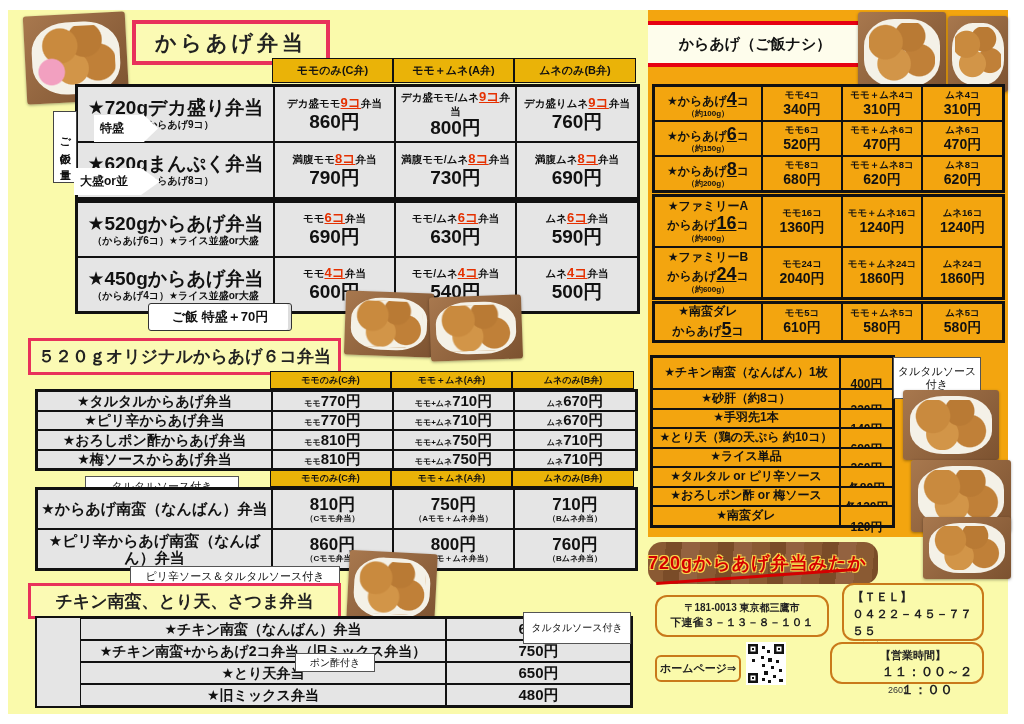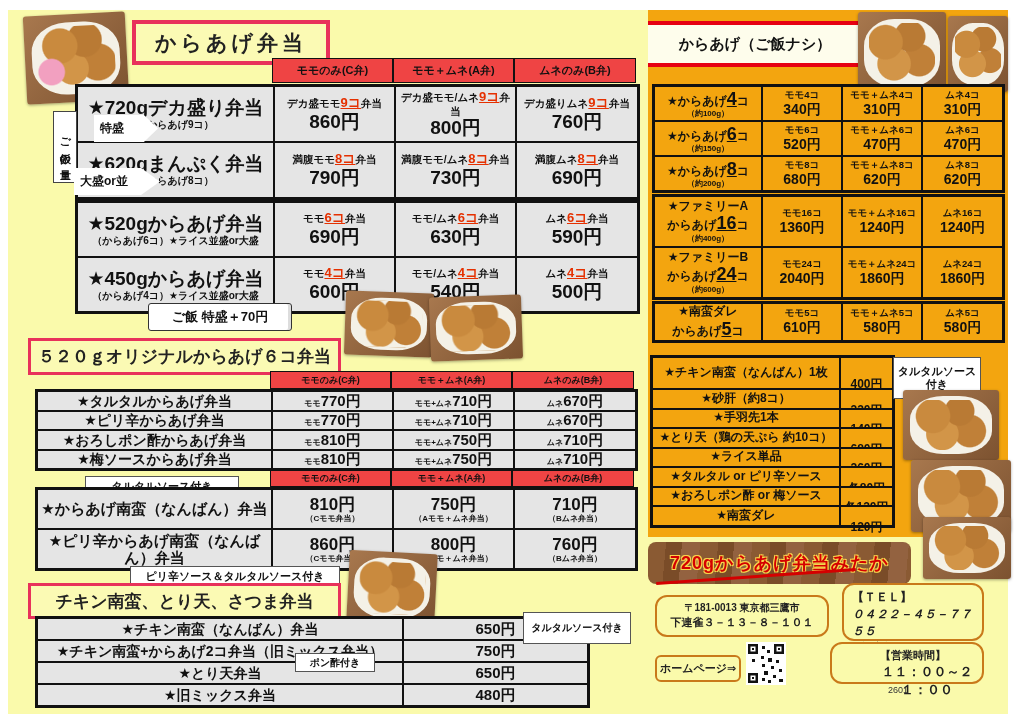--- a/index.html
+++ b/index.html
@@ -23,21 +23,21 @@
   .photo.p1 .blobs{background:
     radial-gradient(circle at 18% 70%, #f2a0c0 0 16%, transparent 18%),
     radial-gradient(circle at 30% 30%, #c98a3e 0 24%, transparent 26%),
     radial-gradient(circle at 62% 22%, #b97a34 0 24%, transparent 26%),
     radial-gradient(circle at 45% 66%, #d29548 0 26%, transparent 28%),
     radial-gradient(circle at 78% 58%, #c08038 0 25%, transparent 27%);}
 
   
   .hdr3{display:grid;}
   .hdr3 .hc{border:1.5px solid #111;display:flex;align-items:center;justify-content:center;
-            font-weight:bold;background:#ef4444;}
+            font-weight:bold;background:#eab308;}
   .grp{border:2.5px solid #111;display:grid;background:#e5e5e5;}
   .cell{border:1px solid #111;display:flex;flex-direction:column;align-items:center;justify-content:center;
         text-align:center;line-height:1.15;}
   .namecell{font-weight:bold;}
   .sub{font-size:9px;font-weight:bold;}
   .rednum{color:#e53000;font-weight:bold;text-decoration:underline;}
   .price{font-weight:bold;}
 
   
   #mainhdr{left:272px;top:58px;width:364px;grid-template-columns:121px 121px 122px;height:25px;font-size:11px;}
@@ -56,61 +56,61 @@
   #origgrp .price{font-size:15px;}
 
   
   #nanhdr{left:270px;top:470px;width:364px;grid-template-columns:121px 121px 122px;height:17px;font-size:9px;}
   #nangrp{left:35px;top:487px;width:599px;grid-template-columns:235px 121px 121px 122px;}
   #nangrp .namecell{font-size:15px;}
   #nangrp .price{font-size:17px;}
   #nangrp .sub{font-size:8px;}
 
   
-  #simplegrp{left:35px;top:616px;width:551px;grid-template-columns:366px 185px;}
+  #simplegrp{left:35px;top:616px;width:551px;grid-template-columns:366px 185px;padding-left:43px;}
   #simplegrp .namecell{font-size:14px;}
   #simplegrp .price{font-size:15px;}
 
   
   .rgrp{left:652px;width:349px;grid-template-columns:108px 80px 80px 81px;background:#f3a50f;}
   .rgrp .cell{background:#f3a50f;}
   .rgrp .namecell{font-size:12px;}
   .rgrp .bignum{font-size:18px;font-weight:bold;text-decoration:underline;}
   .rgrp .sub{font-size:8px;}
   .rgrp .lbl{font-size:9.5px;font-weight:bold;}
   .rgrp .price{font-size:14px;}
 
   
   #singles{left:650px;top:355px;width:241px;grid-template-columns:188px 53px;background:#f3a50f;}
   #singles .cell{background:#f3a50f;}
   #singles .namecell{font-size:12px;}
   #singles .price{font-size:12px;margin-top:24px;}
 
   
   .note{background:#fff;border:1.5px solid #555;display:flex;align-items:center;justify-content:center;
-        font-weight:bold;text-align:center;}
+        font-weight:normal;text-align:center;}
   .scroll{background:#fff;border:1.5px solid #333;border-radius:3px;box-shadow:-3px 0 0 #ddd inset;}
 
   
   .arrow{background:#fff;clip-path:polygon(0 0,78% 0,100% 50%,78% 100%,0 100%);
          display:flex;align-items:center;justify-content:flex-start;padding-left:6px;
          font-weight:bold;filter:drop-shadow(0 0 1px #444);}
   #ricebox{left:53px;top:111px;width:22px;height:70px;background:#fff;border:1px solid #444;
            writing-mode:vertical-rl;display:flex;align-items:center;justify-content:center;
            font-size:11px;font-weight:bold;letter-spacing:2px;}
 
   
   #rtitle{left:648px;top:21px;width:214px;height:38px;background:#fefdec;
           border-top:4px solid #e60012;border-bottom:4px solid #e60012;
           display:flex;align-items:center;justify-content:center;font-weight:bold;font-size:15px;}
 
   
-  #banner{left:648px;top:542px;width:263px;height:42px;border-radius:8px;
+  #banner{left:648px;top:542px;width:230px;height:42px;border-radius:14px;
           background:repeating-linear-gradient(95deg,#8a5a33 0 18px,#7a4c28 18px 34px,#936240 34px 52px);
-          display:flex;align-items:center;justify-content:center;}
+          display:flex;align-items:center;justify-content:flex-start;}
   #banner span{font-weight:bold;font-size:18px;color:#d40000;letter-spacing:1px;
           text-shadow:1px 1px 0 #f8d44c,-1px 1px 0 #f8d44c,1px -1px 0 #f8d44c,-1px -1px 0 #f8d44c;}
   #banner::after{content:"";position:absolute;left:8px;bottom:6px;width:200px;height:3px;background:#d40000;transform:rotate(-4deg);}
 
   
   .infobox{border:2.5px solid #c9791a;border-radius:12px;background:#fafaab;
            font-weight:bold;color:#222;padding:4px 8px;box-sizing:border-box;}
   #qr{left:746px;top:642px;width:40px;height:43px;background:#fff;}
   #code2601{left:888px;top:685px;font-size:9px;color:#333;}
 </style>
@@ -522,21 +522,21 @@
   <div id="banner" class="abs">
       <span>720gからあげ弁当みたか</span>
     </div>
 
   <div class="abs infobox" style="left:655px;top:595px;width:174px;height:42px;text-align:center;">
     <div style="font-size:10px;">〒181-0013 東京都三鷹市</div>
     <div style="font-size:11px;">下連雀３－１３－８－１０１</div>
   </div>
   <div class="abs infobox" style="left:842px;top:583px;width:142px;height:58px;">
     <div style="font-size:12px;">【ＴＥＬ】</div>
-    <div style="font-size:12px;font-style:italic;">０４２２－４５－７７５５</div>
+    <div style="font-size:12px;">０４２２－４５－７７５５</div>
     <div style="font-size:10px;font-weight:normal;">電話注文OK</div>
   </div>
   <div class="abs infobox" style="left:655px;top:655px;width:86px;height:27px;border-radius:6px;display:flex;align-items:center;justify-content:center;padding:0;">
     <span style="font-size:11px;">ホームページ⇒</span>
   </div>
   <div id="qr" class="abs">
     <svg width="40" height="43" viewBox="0 0 40 43">
       <rect x="2" y="2" width="10" height="10" fill="#111"></rect>
         <rect x="4.5" y="4.5" width="5" height="5" fill="#fff"></rect>
         <rect x="6" y="6" width="2" height="2" fill="#111"></rect>

